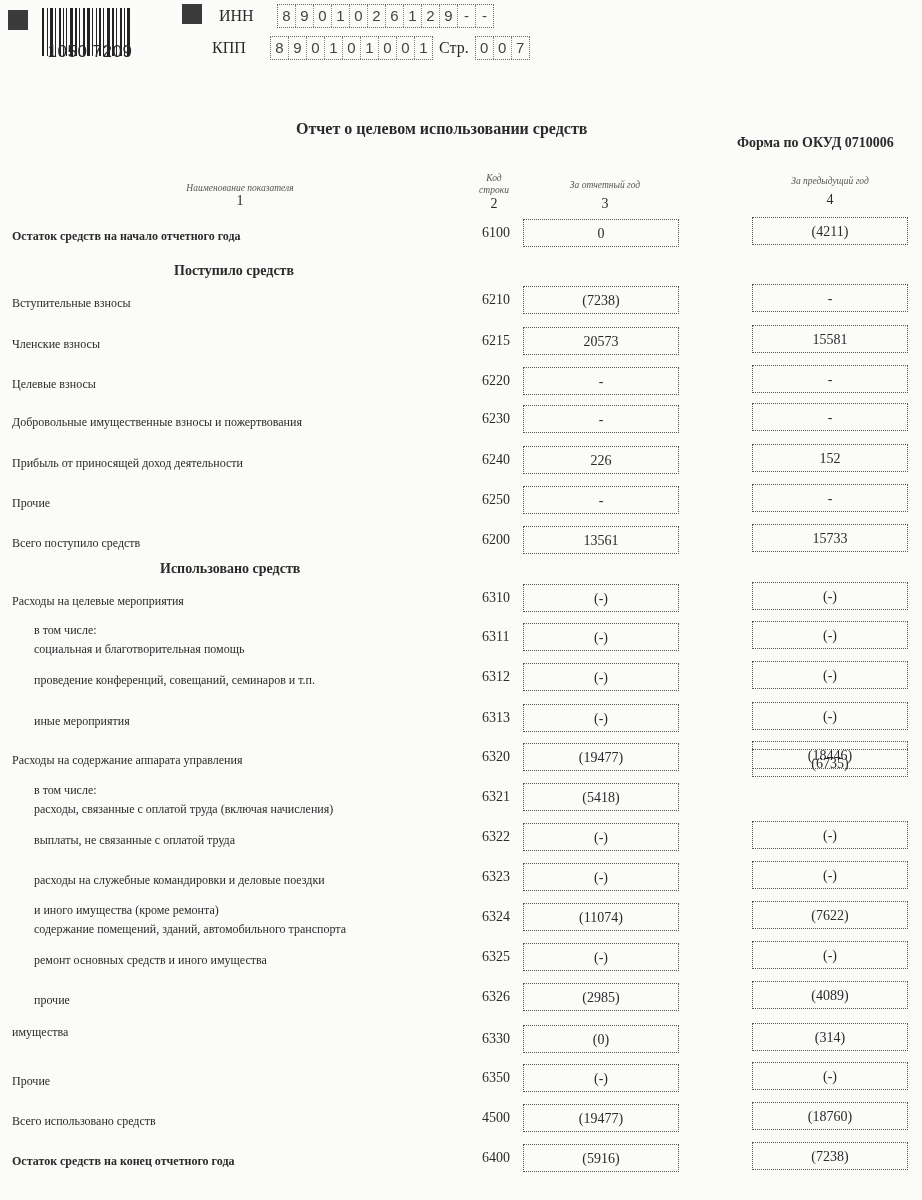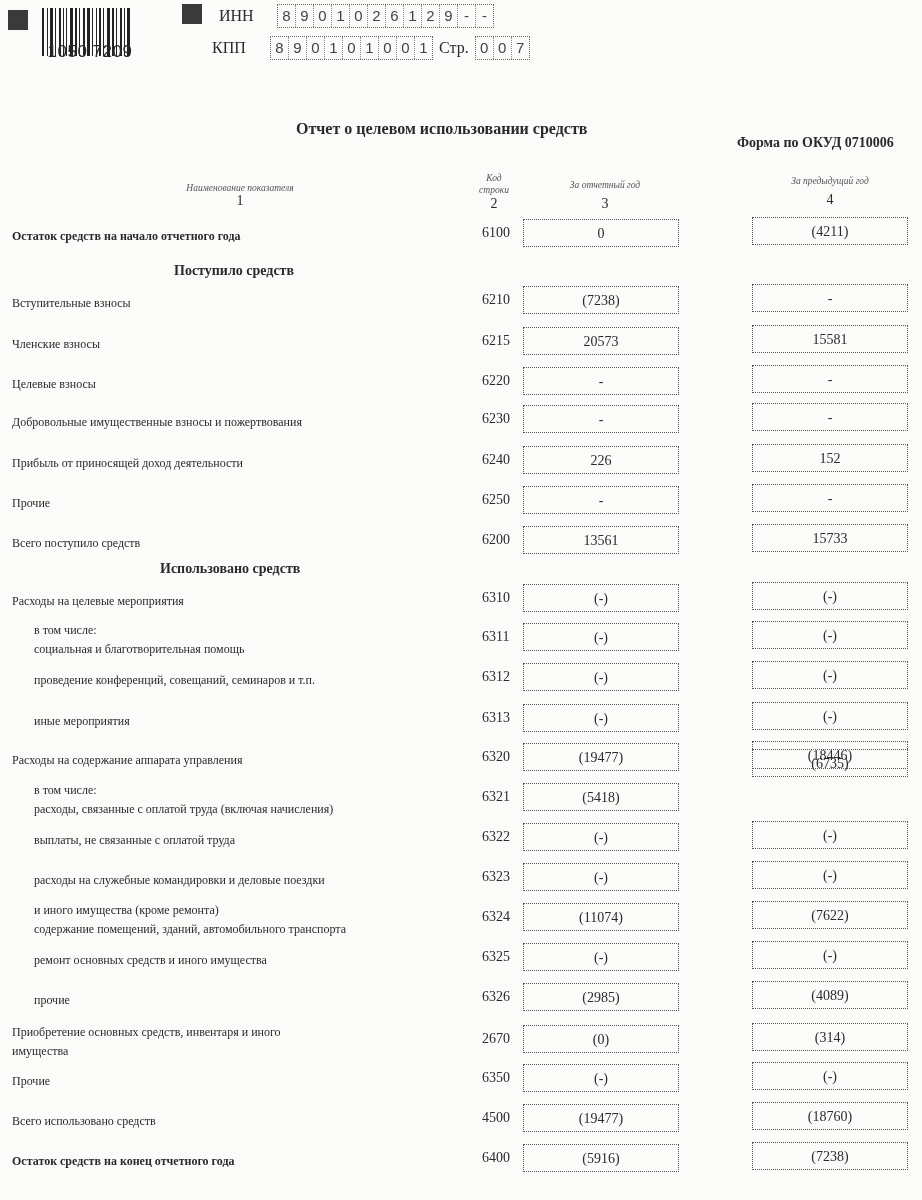--- a/index.html
+++ b/index.html
@@ -276,24 +276,23 @@
     <div>
       <div class="abs row-label indent" style="left: 12px; top: 991px;">
         <div>прочие</div>
       </div>
       <div class="abs code" style="left: 482px; top: 989px;">6326</div>
       <div class="abs vbox" style="left: 523px; top: 983px;">(2985)</div>
       <div class="abs vbox" style="left: 752px; top: 981px;">(4089)</div>
     </div>
     <div>
       <div class="abs row-label" style="left: 12px; top: 1023px;">
-        <div>Приобретение основных средств, инвентаря и иного</div>
         <div>имущества</div>
       </div>
-      <div class="abs code" style="left: 482px; top: 1031px;">2670</div>
+      <div class="abs code" style="left: 482px; top: 1031px;">6330</div>
       <div class="abs vbox" style="left: 523px; top: 1025px;">(0)</div>
       <div class="abs vbox" style="left: 752px; top: 1023px;">(314)</div>
     </div>
     <div>
       <div class="abs row-label" style="left: 12px; top: 1072px;">
         <div>Прочие</div>
       </div>
       <div class="abs code" style="left: 482px; top: 1070px;">6350</div>
       <div class="abs vbox" style="left: 523px; top: 1064px;">(-)</div>
       <div class="abs vbox" style="left: 752px; top: 1062px;">(-)</div>

